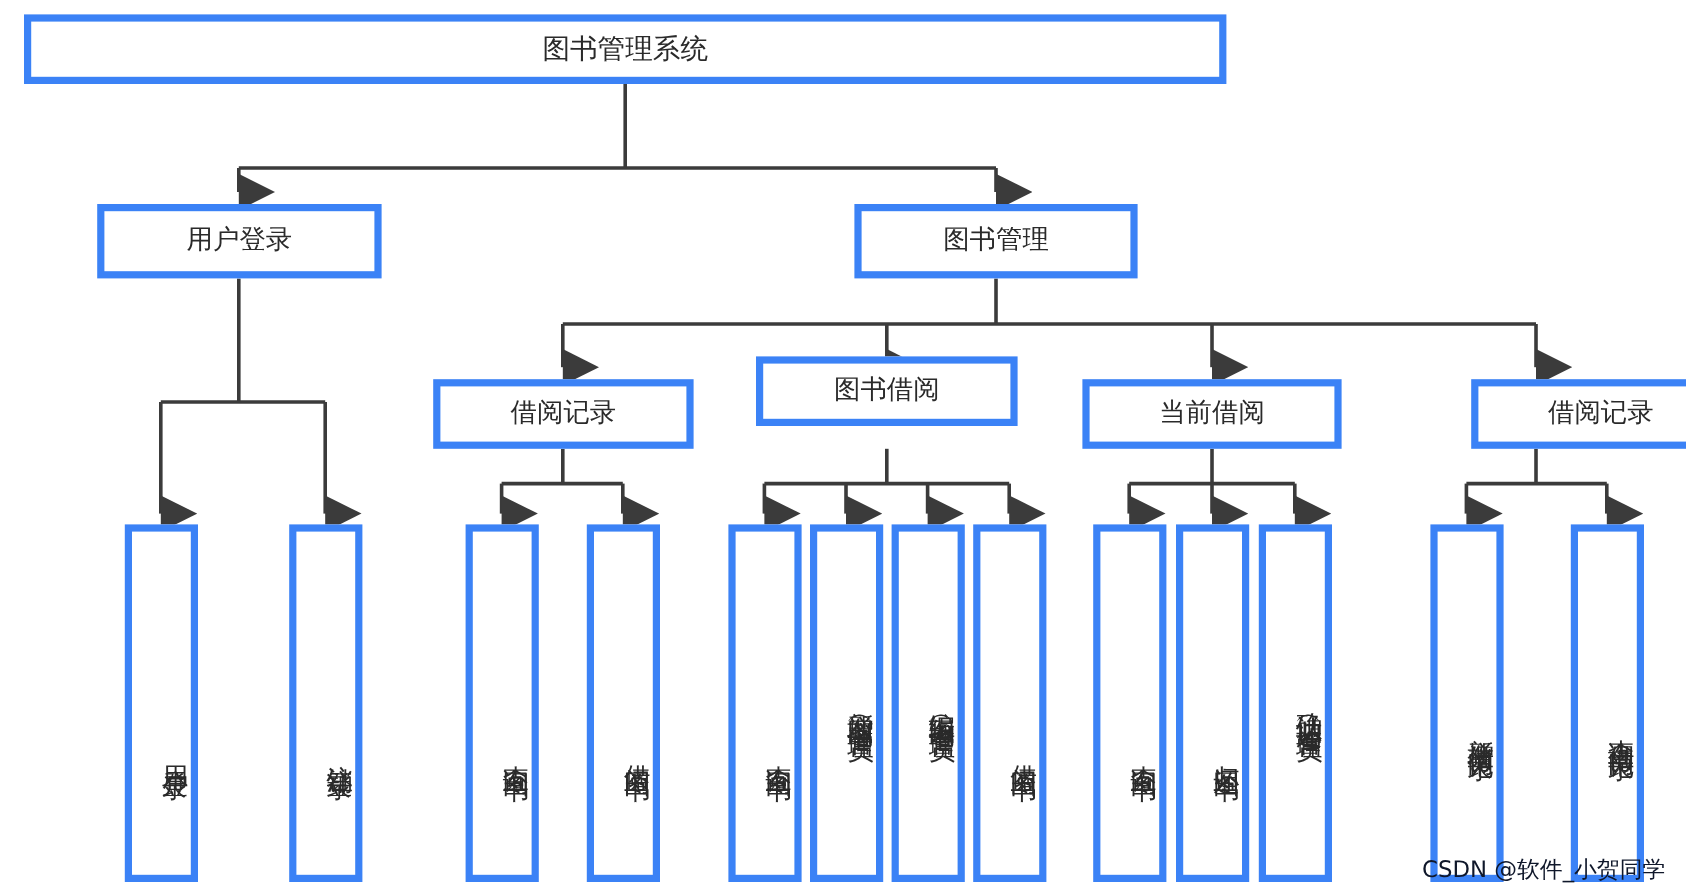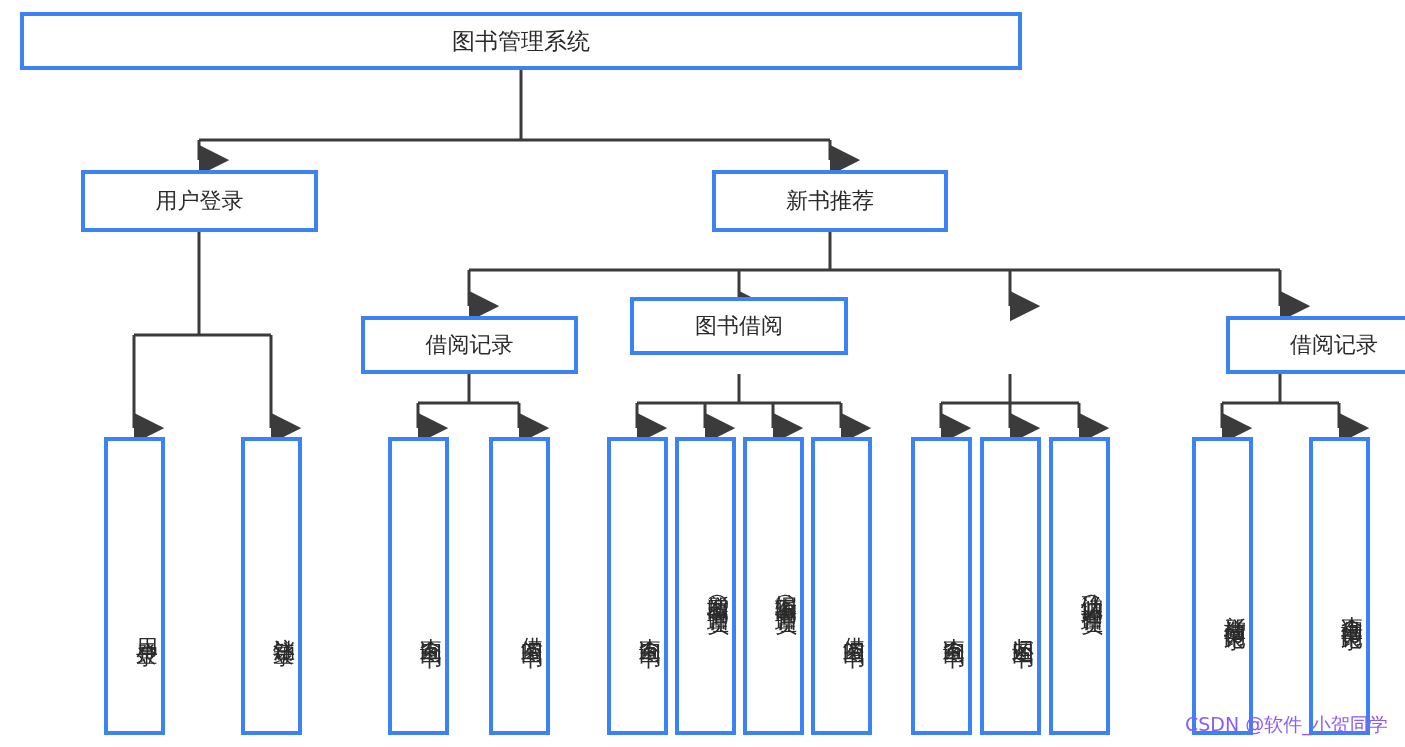--- a/index.html
+++ b/index.html
@@ -22,21 +22,21 @@
     position: absolute;
     left: 0;
     top: 0;
     width: 1405px;
     height: 747px;
     pointer-events: none;
   }
   .node {
     position: absolute;
     box-sizing: border-box;
-    border: 4px solid #3b82f6;
+    border: 6px solid #3b82f6;
     background: #ffffff;
     display: flex;
     align-items: center;
     justify-content: center;
     color: #2a2a2a;
     line-height: 1.25;
     text-align: center;
     z-index: 2;
   }
   .node.h {
@@ -58,21 +58,21 @@
     padding-top: 6px;
   }
   .node .label {
     display: block;
   }
   .watermark {
     position: absolute;
     left: 1185px;
     top: 712px;
     font-size: 19px;
-    color: #8b5cf6;
+    color: #0f172a;
     white-space: nowrap;
     z-index: 3;
     font-family: "DejaVu Sans", "Liberation Sans", sans-serif;
   }
 </style>
 </head>
 <body>
 
 <div id="canvas">
 
@@ -127,29 +127,32 @@
   </svg>
 
   <div class="node root" style="left:20px; top:12px; width:1002px; height:58px;">
     <span class="label">图书管理系统</span>
   </div>
 
   <div class="node h" style="left:81px; top:170px; width:237px; height:62px;">
     <span class="label">用户登录</span>
   </div>
   <div class="node h" style="left:712px; top:170px; width:236px; height:62px;">
-    <span class="label">新书推荐</span>
+    <span class="label">图书管理</span>
   </div>
 
   <div class="node h" style="left:361px; top:316px; width:217px; height:58px;">
     <span class="label">借阅记录</span>
   </div>
   <div class="node h" style="left:630px; top:297px; width:218px; height:58px;">
     <span class="label">图书借阅</span>
   </div>
+  <div class="node h" style="left:902px; top:316px; width:216px; height:58px;">
+    <span class="label">当前借阅</span>
+  </div>
   <div class="node h" style="left:1226px; top:316px; width:216px; height:58px;">
     <span class="label">借阅记录</span>
   </div>
 
   <div class="node v" style="left:104px; top:437px; width:61px; height:298px; padding-top:80px;">
     <span class="label">用户登录</span>
   </div>
   <div class="node v" style="left:241px; top:437px; width:61px; height:298px; padding-top:80px;">
     <span class="label">注销登录</span>
   </div>

